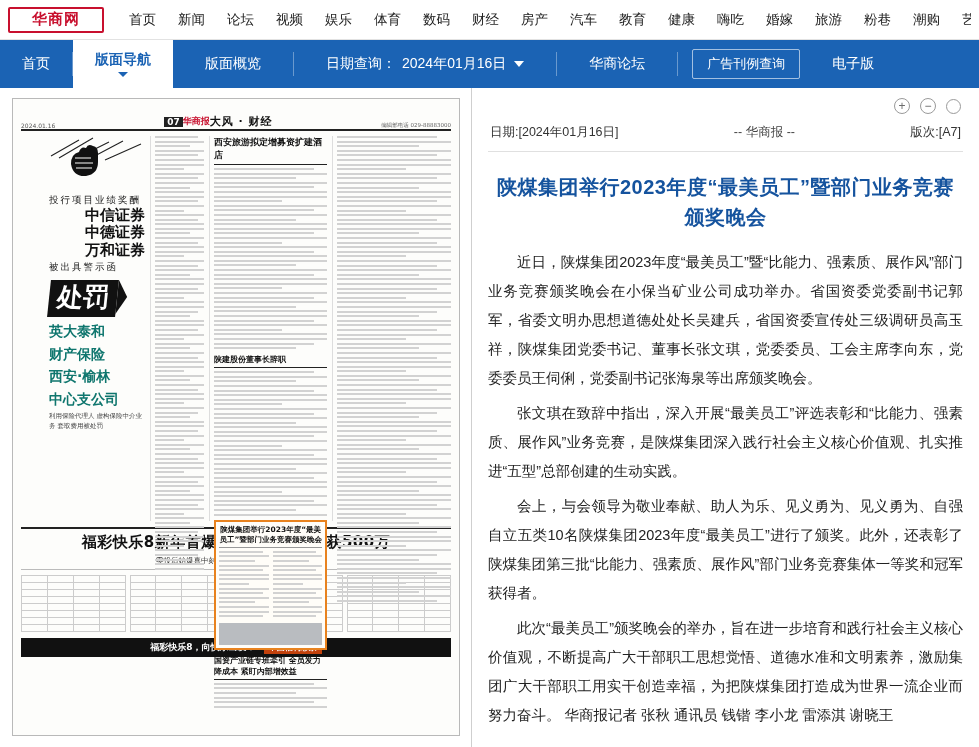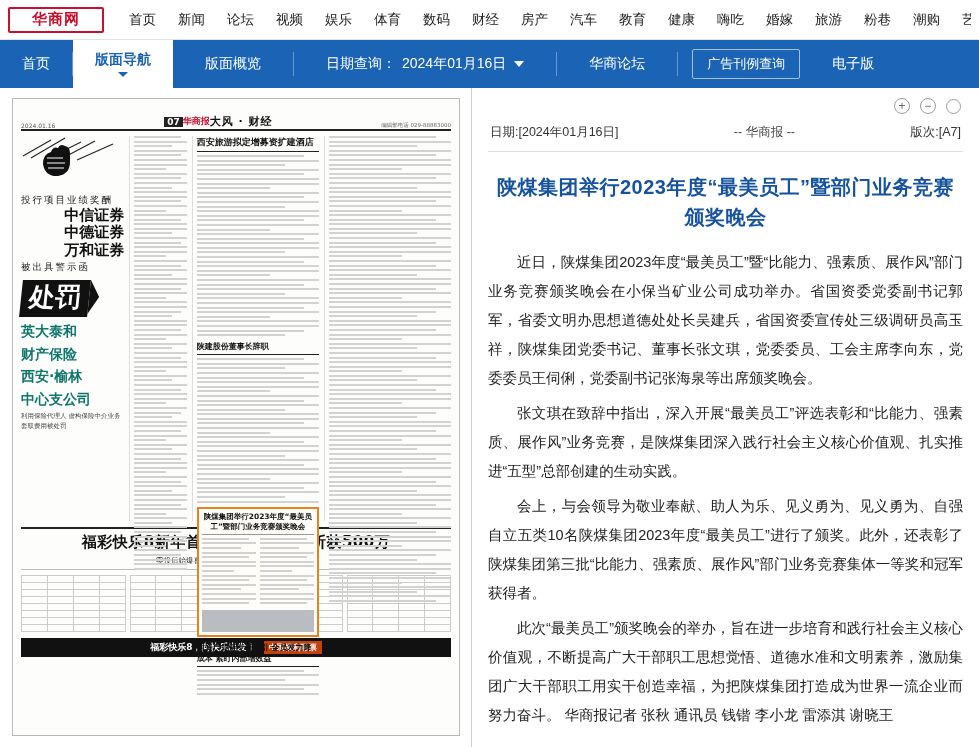--- a/index.html
+++ b/index.html
@@ -153,21 +153,21 @@
   .mh-title { font-size: 11px; font-weight: bold; color: #111; letter-spacing: 1px;}
   .mh-right { font-size: 5.5px; color: #666; text-align: right; line-height: 1.3;}
 
   .cols {
     display: flex;
     margin: 5px 8px 0 8px;
     gap: 5px;
     height: 385px;
   }
   .col { position: relative; }
-  .c1 { width: 104px; }
+  .c1 { width: 104px; margin-left: 28px; }
   .c2 { width: 58px; border-left: 1px solid #ddd; padding-left: 4px;}
   .c3 { width: 128px; border-left: 1px solid #ddd; padding-left: 4px;}
   .c4 { width: 128px; border-left: 1px solid #ddd; padding-left: 4px;}
 
   .fistbox { height: 56px; position: relative; }
   .fist {
     position: absolute; left: 14px; top: 2px;
     width: 46px; height: 46px;
   }
   .scribble { position:absolute; left:0; top:0; width: 104px; height: 26px;}

